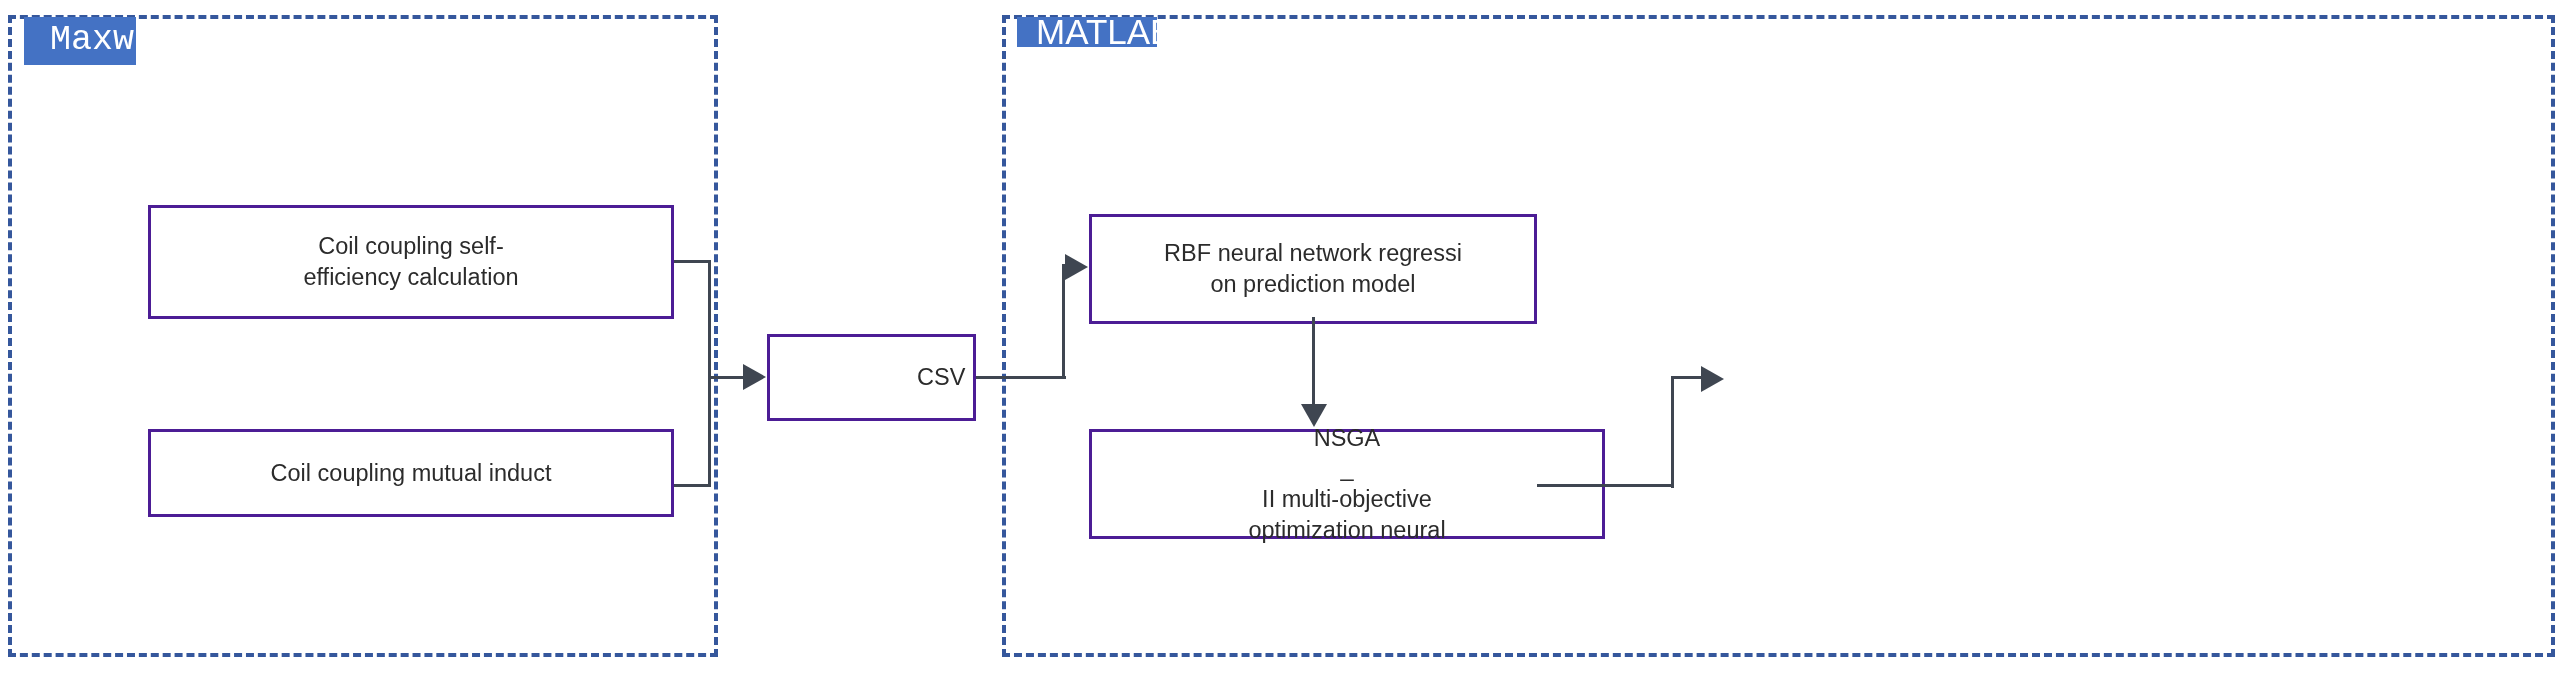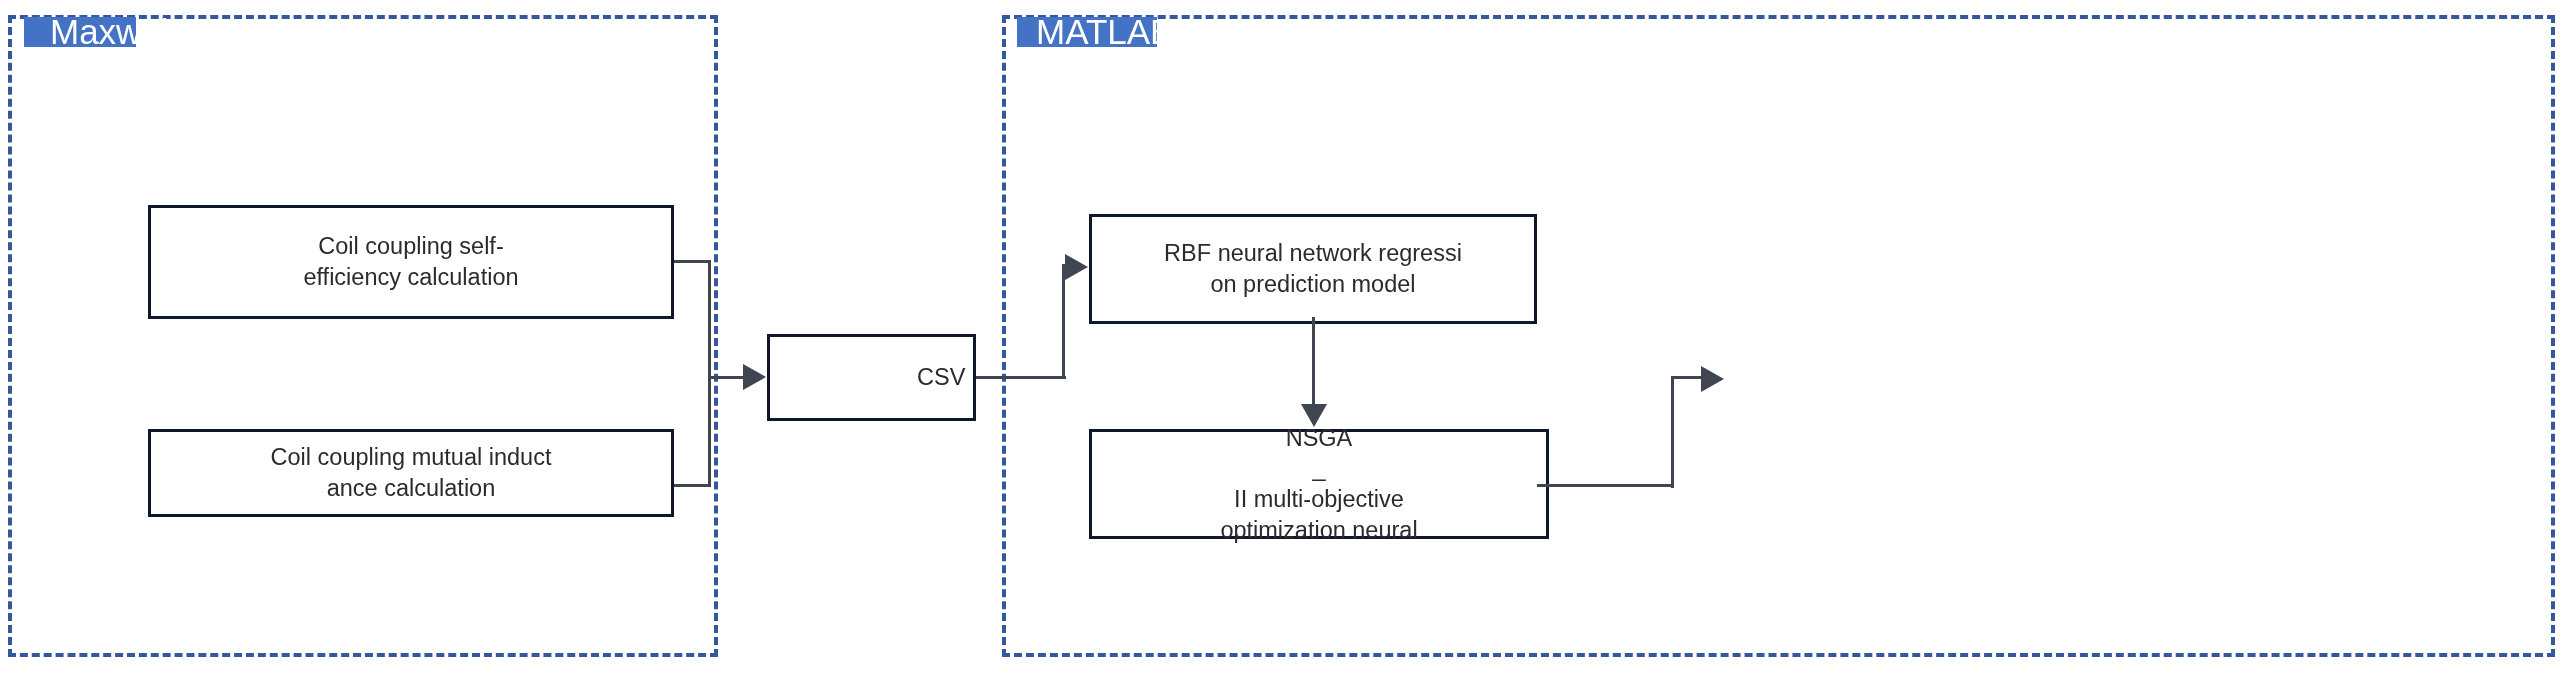--- a/index.html
+++ b/index.html
@@ -28,21 +28,21 @@
     display:flex;
     align-items:center;
     padding-left:26px;
     letter-spacing:0px;
     white-space:nowrap;
   }
   
   .node{
     position:absolute;
     box-sizing:border-box;
-    border:3px solid #0f172a;
+    border:3px solid #4c1d95;
     background:#ffffff;
     color:#2b2b2b;
     display:flex;
     align-items:center;
     justify-content:center;
     text-align:center;
     font-size:23.5px;
     line-height:1.30;
     padding:3px 7.6px;
   }
@@ -66,35 +66,34 @@
     border-top:23px solid #3f4651;
   }
   .sub{font-size:23.5px;vertical-align:-0.32em;display:inline-block;}
 </style>
 </head>
 <body>
 
 <div id="canvas">
 
   <div class="group" style="left:7.6px; top:15px; width:710px; height:642px;"></div>
-  <div class="group-label" style="left:24px; top:16.7px; width:112px; height:30px;">
+  <div class="group-label" style="left:24px; top:16.7px; width:112px; height:48px;font-family:Liberation Mono, monospace;">
     <span>Maxwell</span>
   </div>
 
   <div class="node" style="left:148px; top:205px; width:526px; height:114px;">
     <span>
       <span class="l">Coil coupling self-</span>
       <span class="l">efficiency calculation</span>
     </span>
   </div>
 
   <div class="node" style="left:148px; top:429px; width:526px; height:88px;">
     <span>
       <span class="l">Coil coupling mutual induct</span>
-      <span class="l">ance calculation</span>
     </span>
   </div>
 
   <div class="node" style="left:767px; top:334px; width:209px; height:87px;justify-content:flex-end;">
     <span class="l">CSV</span>
   </div>
 
   <div class="hline" style="left:674px; top:260px; width:36px;"></div>
 
   <div class="hline" style="left:674px; top:484px; width:36px;"></div>
@@ -109,21 +108,21 @@
     <span>MATLAB</span>
   </div>
 
   <div class="node" style="left:1089px; top:214px; width:448px; height:110px;">
     <span>
       <span class="l">RBF neural network regressi</span>
       <span class="l">on prediction model</span>
     </span>
   </div>
 
-  <div class="node" style="left:1089px; top:429px; width:460px; height:110px;">
+  <div class="node" style="left:1089px; top:429px; width:516px; height:110px;">
     <span>
       <span class="l">
           <span>NSGA</span>
           <span class="sub">_</span>
           <span> II multi-objective</span>
         </span>
       <span class="l">optimization neural</span>
     </span>
   </div>
 

